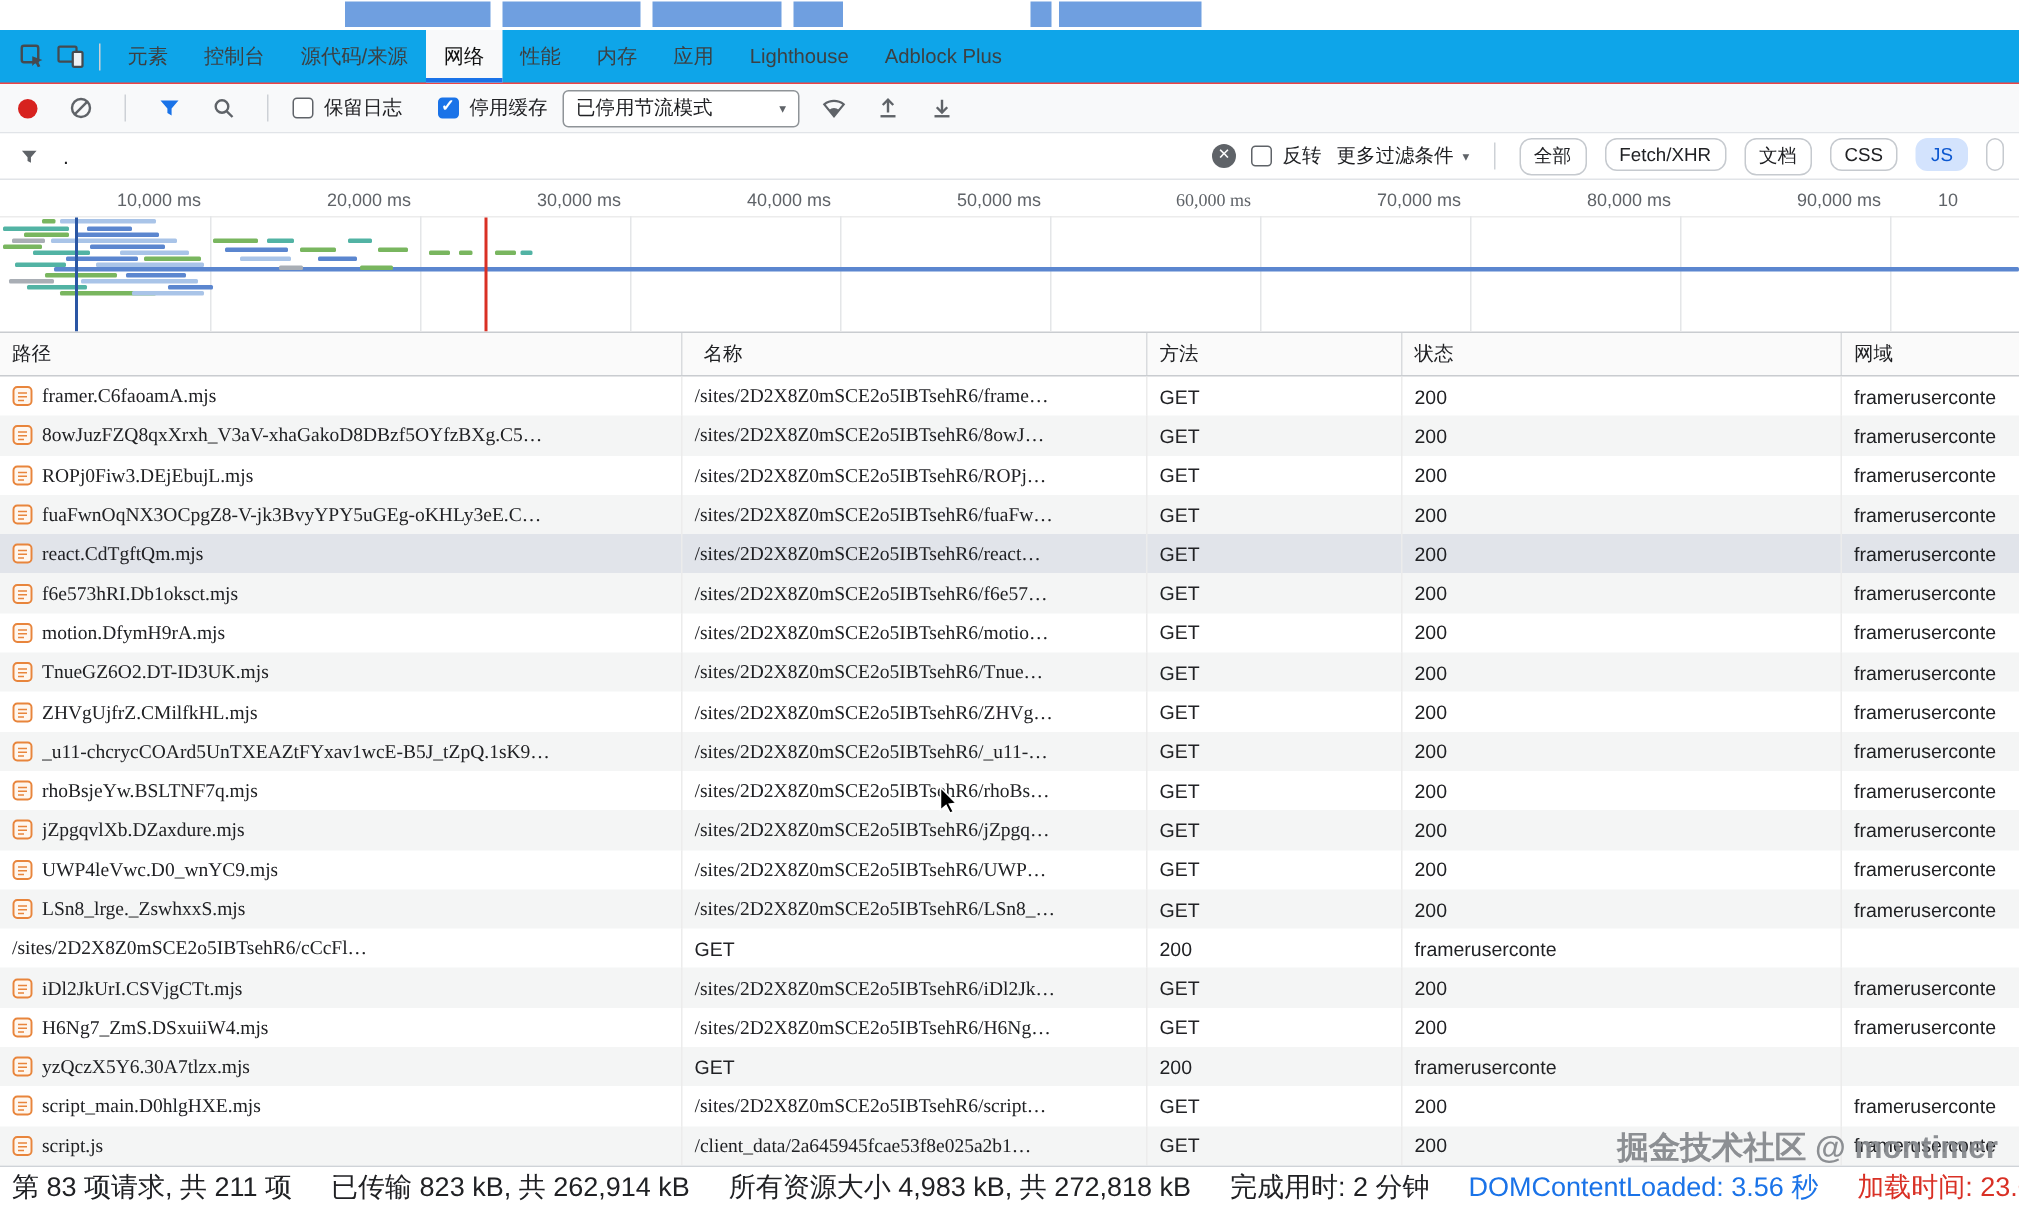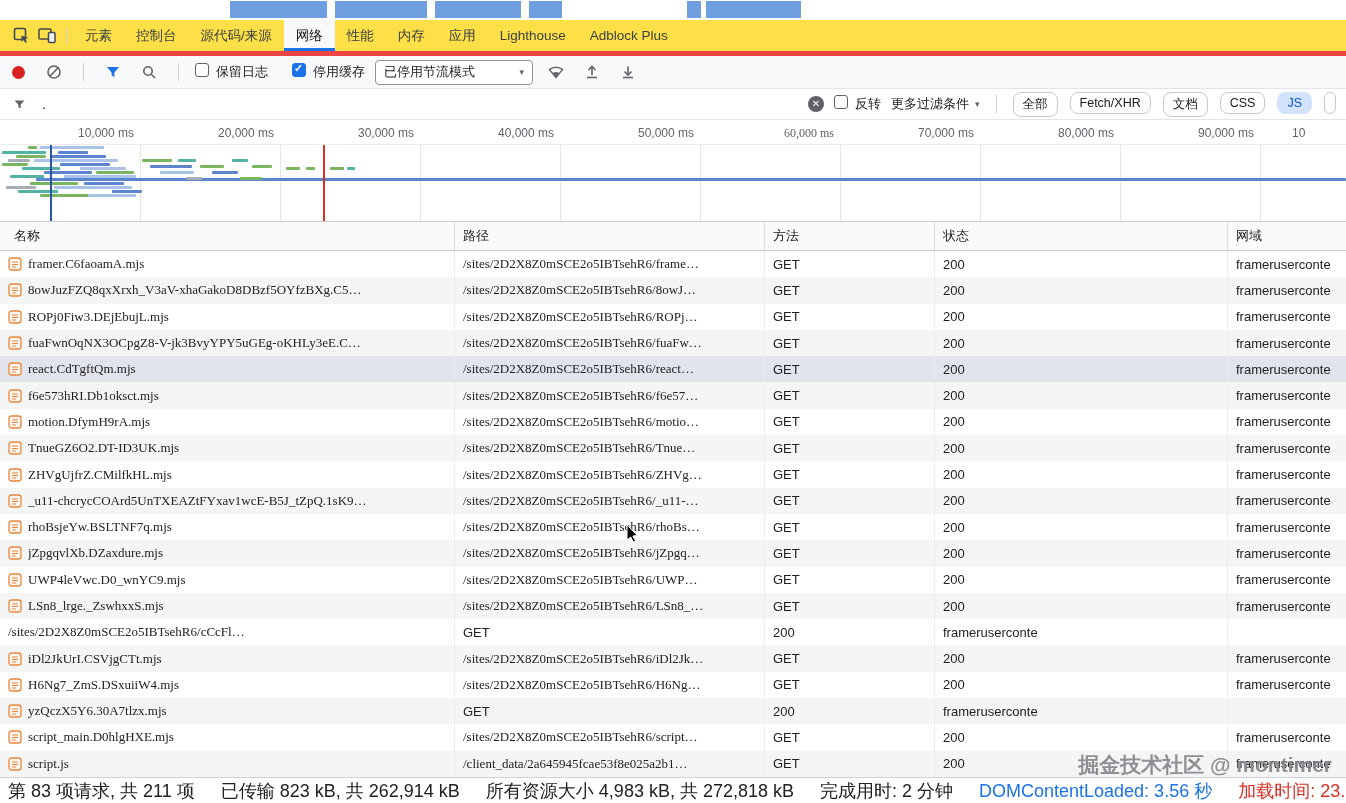--- a/index.html
+++ b/index.html
@@ -5,33 +5,33 @@
   * { box-sizing: border-box; margin: 0; padding: 0; }
   html,body { width:1346px; height:803px; }
   body { font-family:"Liberation Sans",sans-serif; font-size:13px; color:#202124; background:#fff; }
   .screen { position:relative; width:1346px; height:803px; overflow:hidden; background:#fff; }
 
   
   .top-strip { position:absolute; top:0; left:0; width:100%; height:20px; background:#fff; }
   .sel-block { position:absolute; top:1px; height:17px; background:#6f9fe0; }
 
   
-  .tabbar { position:absolute; top:20px; left:0; width:100%; height:36px; background:#fde047;
-            border-bottom:5px solid #ef4444; display:flex; align-items:center; padding-left:8px; }
+  .tabbar { position:absolute; top:20px; left:0; width:100%; height:36px; background:#0ea5e9;
+            border-bottom:1px solid #ef4444; display:flex; align-items:center; padding-left:8px; }
   .icon-btn { display:flex; align-items:center; justify-content:center; width:26px; height:26px; flex:0 0 auto; }
   .vdiv { width:1px; height:18px; background:#cdd1d6; margin:0 6px; flex:0 0 auto; }
   .tab-list { display:flex; align-items:stretch; height:100%; }
   .tab { display:flex; align-items:center; padding:0 12px; font-size:13.5px; color:#3c4043; white-space:nowrap; }
   .tab.active { color:#111; box-shadow:inset 0 -3px 0 #1a73e8; background:#f8f9fa; }
 
   
   .toolbar { position:absolute; top:56px; left:0; width:100%; height:33px; background:#f8f9fa;
              border-bottom:1px solid #e1e4e8; display:flex; align-items:center; padding-left:12px; gap:10px; }
   .record-dot { width:13px; height:13px; border-radius:50%; background:#d7221f; flex:0 0 auto; margin-right:6px; }
-  .cb-group { display:flex; align-items:flex-start; gap:7px; white-space:nowrap; }
+  .cb-group { display:flex; align-items:center; gap:7px; white-space:nowrap; }
   .cb { width:14px; height:14px; border:1.7px solid #5f6368; border-radius:3px; background:#fff; position:relative; flex:0 0 auto; }
   .cb.checked { background:#1a73e8; border-color:#1a73e8; }
   .cb.checked::after { content:"✓"; position:absolute; left:1px; top:-2px; color:#fff; font-size:11px; font-weight:bold; }
   .select { display:flex; align-items:center; justify-content:space-between; gap:6px; width:158px; height:25px;
             padding:0 8px; border:1px solid #8f9498; border-radius:4px; background:#fff; white-space:nowrap; }
   .caret { font-size:9px; color:#5f6368; }
 
   
   .filterbar { position:absolute; top:89px; left:0; width:100%; height:31px; background:#fff;
                border-bottom:1px solid #e1e4e8; display:flex; align-items:center; padding:0 10px; gap:10px; overflow:hidden; }
@@ -262,22 +262,22 @@
       <div class="wbar" style="left: 212px; top: 51px; width: 26px; background: rgb(91, 134, 207);"></div>
       <div class="wbar" style="left: 186px; top: 57px; width: 16px; background: rgb(169, 174, 181);"></div>
       <div class="wbar" style="left: 240px; top: 57px; width: 22px; background: rgb(121, 182, 95);"></div>
       <div class="wbar" style="left: 286px; top: 47px; width: 14px; background: rgb(121, 182, 95);"></div>
       <div class="wbar" style="left: 306px; top: 47px; width: 9px; background: rgb(121, 182, 95);"></div>
       <div class="wbar" style="left: 330px; top: 47px; width: 14px; background: rgb(121, 182, 95);"></div>
       <div class="wbar" style="left: 347px; top: 47px; width: 8px; background: rgb(82, 179, 164);"></div>
     </div>
 
   <div class="grid-header">
+    <div class="hcell">路径</div>
     <div class="hcell" style="padding-left:14px;">名称</div>
-    <div class="hcell">路径</div>
     <div class="hcell">方法</div>
     <div class="hcell">状态</div>
     <div class="hcell">网域</div>
   </div>
 
   <div class="grid-body">
       <div class="trow">
         <div class="tcell name">
           <span class="file-icon">
             <svg width="14" height="14" viewBox="0 0 14 14">

